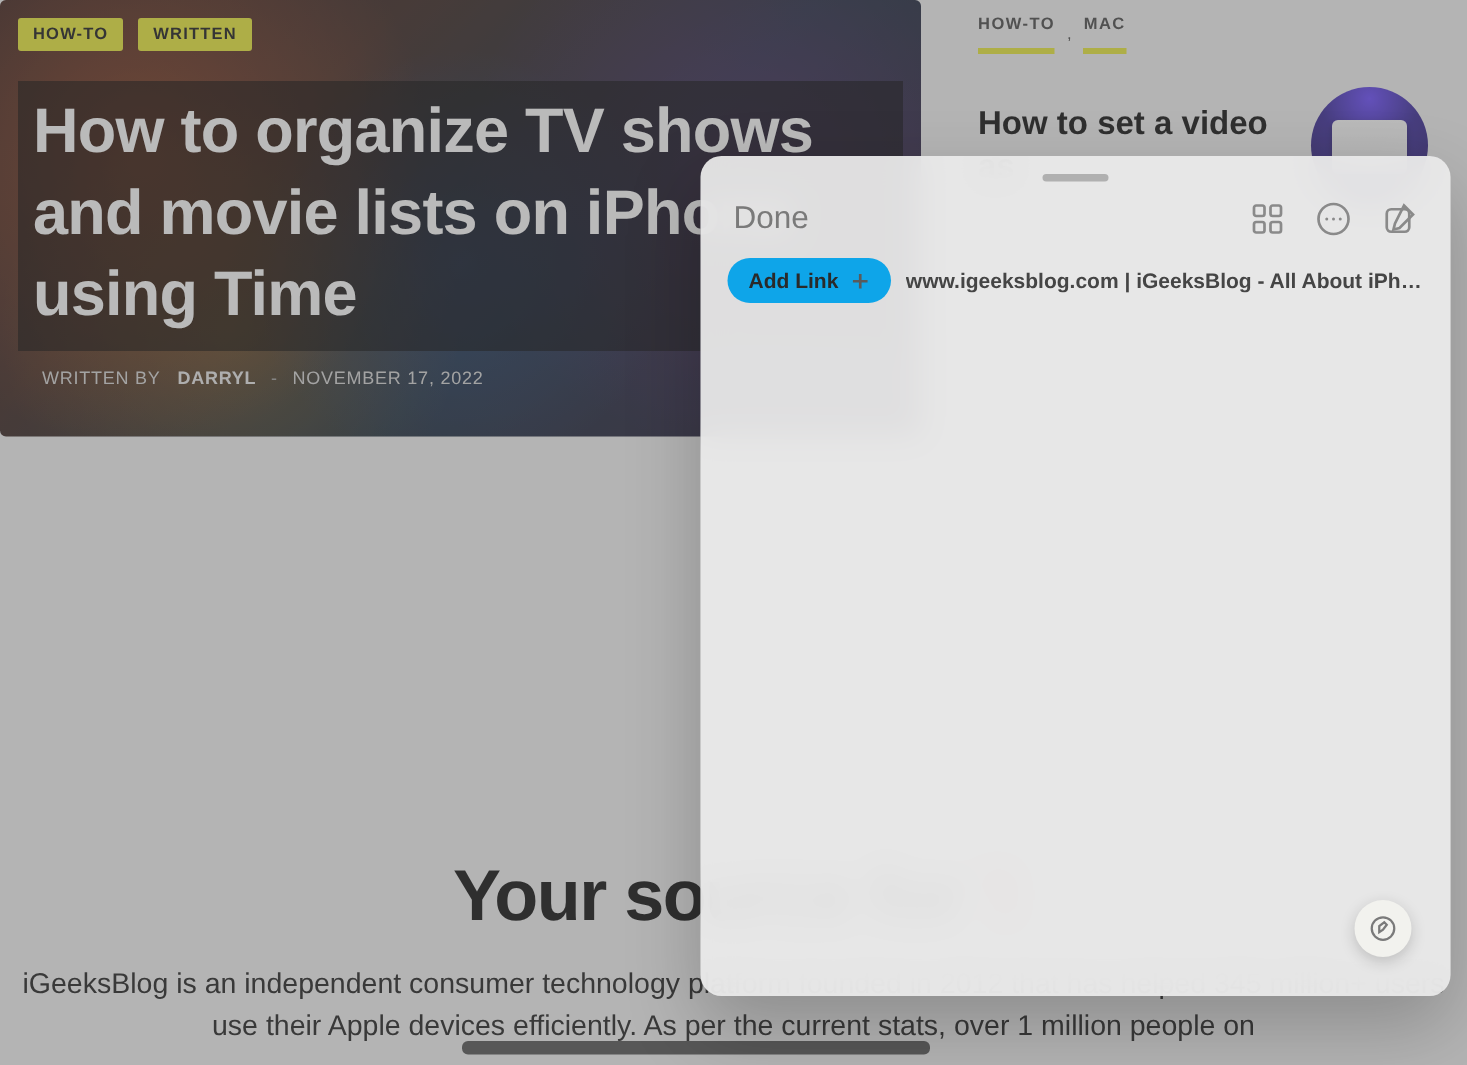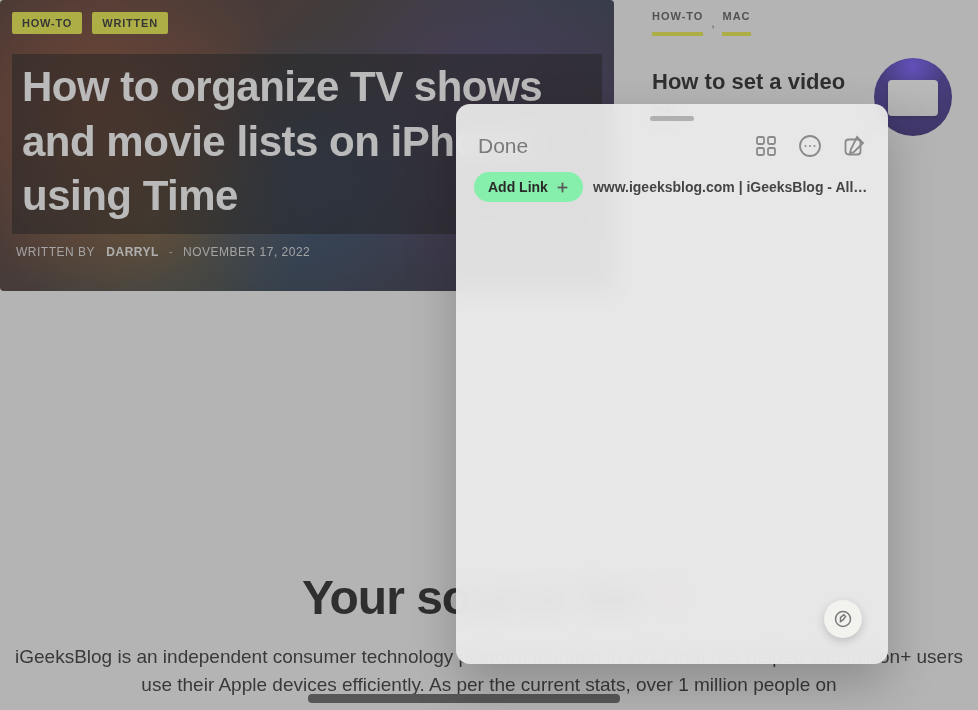--- a/index.html
+++ b/index.html
@@ -60,21 +60,21 @@
     }
     .hero-title {
       color: #fff;
       font-size: 42px;
       font-weight: 800;
       line-height: 1.3;
       letter-spacing: -0.5px;
     }
     .hero-meta {
       position: absolute;
-      left: 16px;
+      left: 28px;
       bottom: 32px;
       color: #d8d8d8;
       font-size: 12px;
       letter-spacing: 0.5px;
     }
     .hero-meta .author { font-weight: 700; color: #eaeaea; }
     .hero-meta .sep { margin: 0 6px; color: #aaa; }
     .sidebar {
       position: absolute;
       top: 10px;
@@ -160,23 +160,23 @@
     
     .dim {
       position: absolute;
       inset: 0;
       background: rgba(90,90,90,0.42);
       pointer-events: none;
     }
     
     .panel {
       position: absolute;
-      left: 456px;
+      left: 467px;
       top: 104px;
-      width: 432px;
+      width: 500px;
       height: 560px;
       background: rgba(234,234,234,0.94);
       border-radius: 14px;
       box-shadow: 0 20px 50px rgba(0,0,0,0.22);
       backdrop-filter: blur(10px);
     }
     .panel-grabber {
       position: absolute;
       top: 12px;
       left: 50%;
@@ -212,21 +212,21 @@
       justify-content: center;
     }
     .panel-icon svg { stroke: #8a8a8a; fill: none; stroke-width: 1.8; }
     .panel-link-row {
       padding: 0 18px;
       display: flex;
       align-items: center;
       gap: 10px;
     }
     .add-link-pill {
-      background: #86efac;
+      background: #0ea5e9;
       border-radius: 18px;
       padding: 7px 14px;
       display: flex;
       align-items: center;
       gap: 8px;
       font-size: 14px;
       font-weight: 600;
       color: #2a2a2a;
     }
     .add-link-pill svg { stroke: #5a5a5a; stroke-width: 2.2; }

